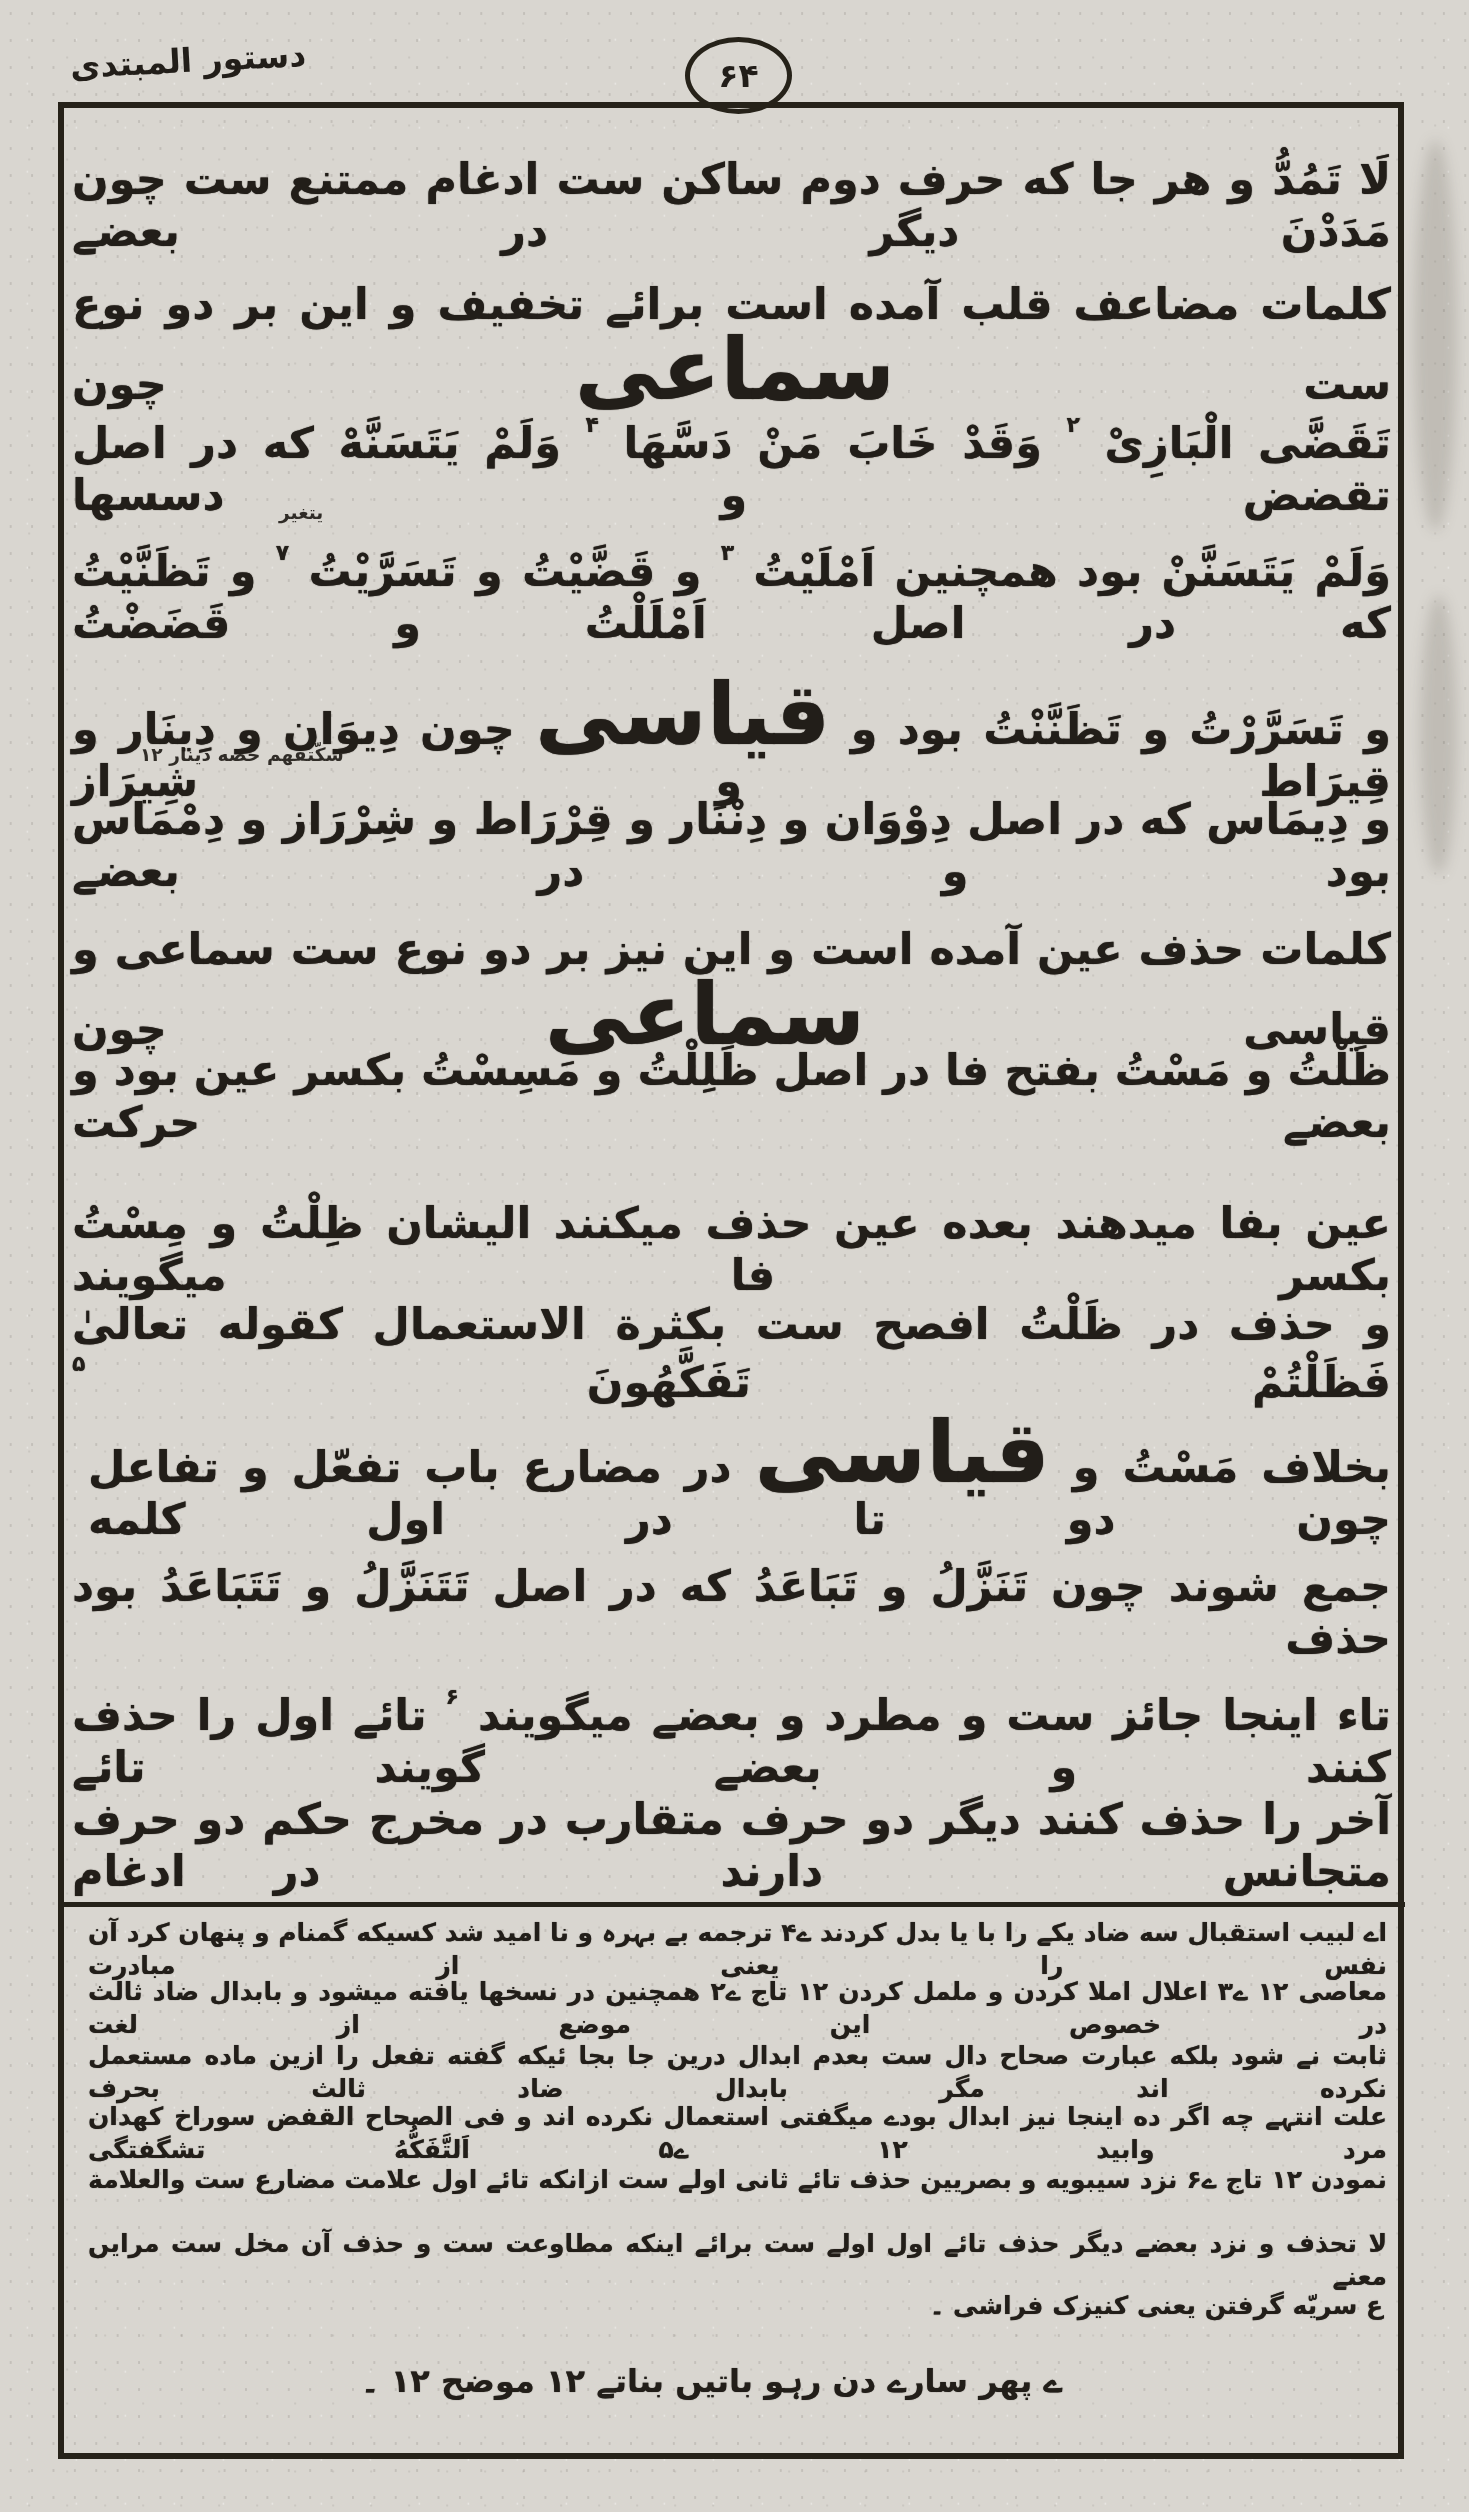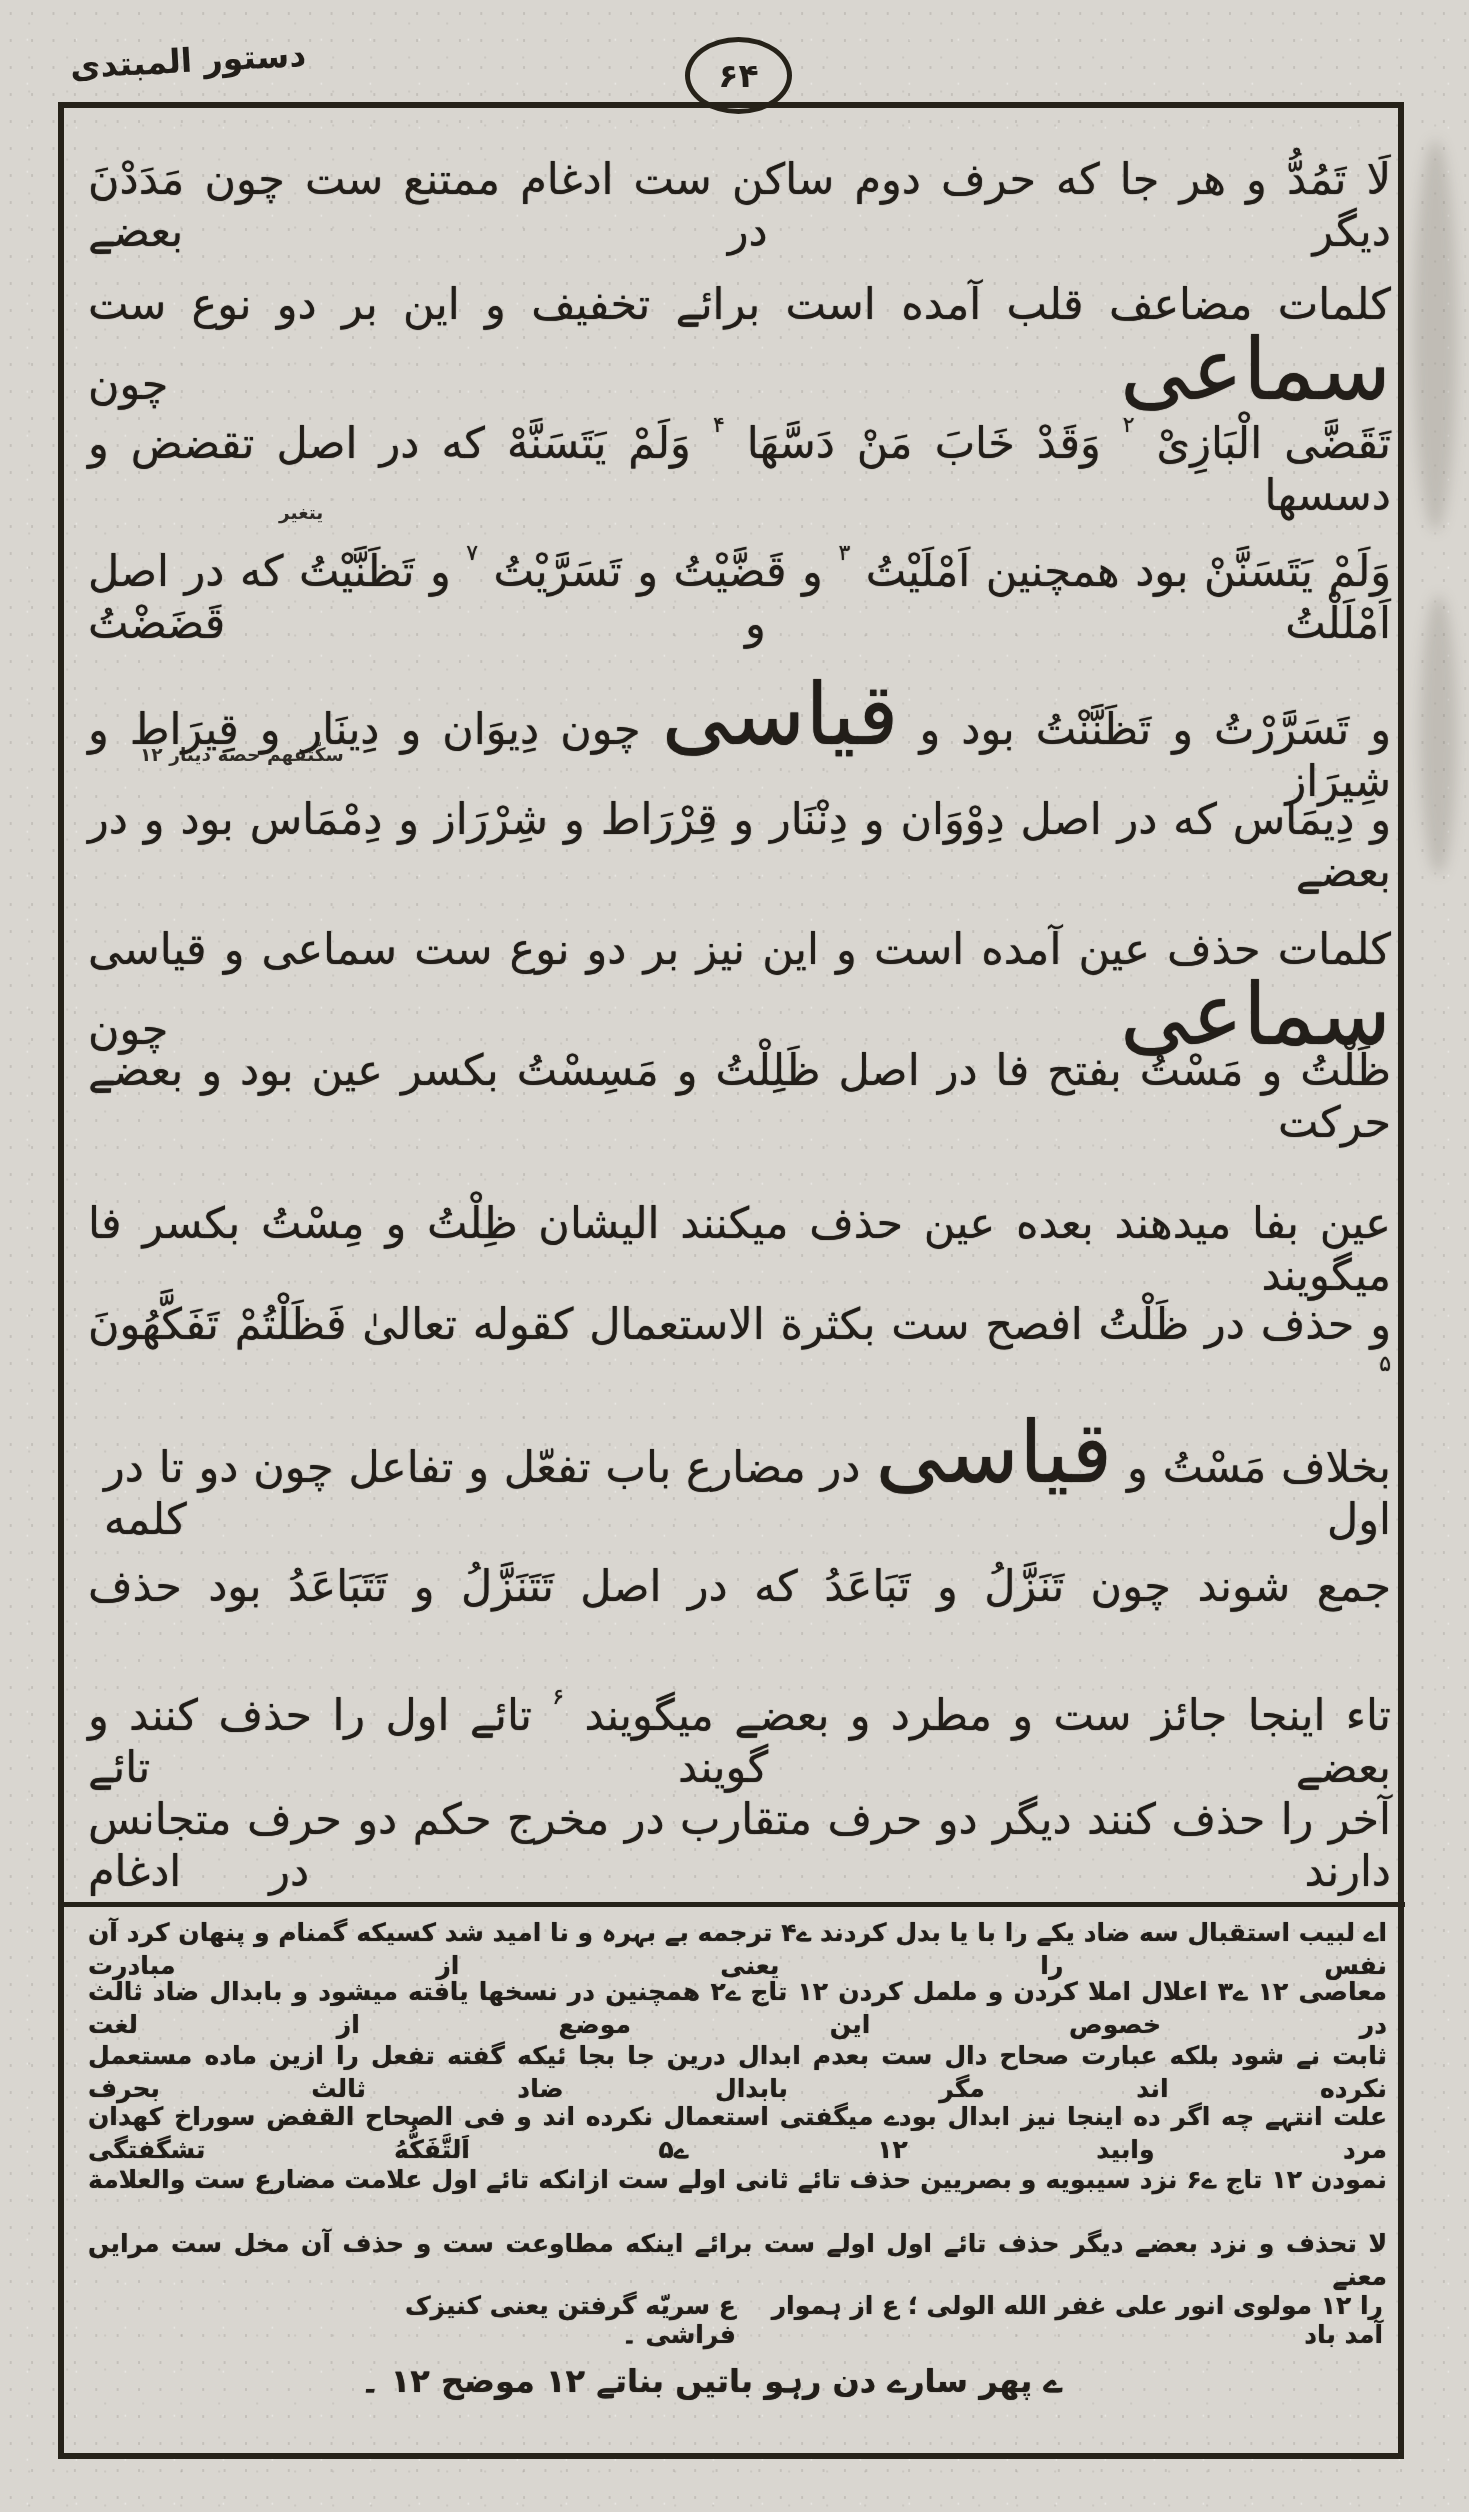--- a/index.html
+++ b/index.html
@@ -11,22 +11,22 @@
       radial-gradient(rgba(45,40,33,.13) 0.9px, transparent 1.2px),
       radial-gradient(rgba(45,40,33,.09) 0.9px, transparent 1.4px),
       radial-gradient(rgba(255,255,255,.45) 0.9px, transparent 1.2px);
     background-size:21.4px 27px,38px 34px,49px 44px;
     background-position:0 0,10.2px 6.5px,2.8px 17.7px;
   }
   .frame{position:absolute;left:58px;top:102px;width:1334px;height:2345px;border:6.5px solid #262219;}
   .header-title{position:absolute;left:70px;top:41px;font-size:33px;font-weight:bold;transform:rotate(-3deg);letter-spacing:0.9px;}
   .page-oval{position:absolute;left:685px;top:37px;width:97px;height:67px;border:5.6px solid #262219;border-radius:50%;
     display:flex;align-items:center;justify-content:center;font-size:33px;font-weight:bold;background:rgba(217,214,208,.6);}
-  .mline{position:absolute;left:88px;right:78px;direction:rtl;text-align:justify;text-align-last:justify;
-    font-size:43px;font-weight:normal;line-height:1.2;text-shadow:0 0 1.1px rgba(30,26,20,.85);}
+  .mline{position:absolute;left:72px;right:78px;direction:rtl;text-align:justify;text-align-last:justify;
+    font-size:43px;font-weight:bold;line-height:1.2;text-shadow:0 0 1.1px rgba(30,26,20,.85);}
   .seg{vertical-align:baseline;}
   .seg.big{font-size:86px;line-height:.9;}
   .seg.sup{font-size:22px;vertical-align:26px;}
   .seg.gap{margin-right:88px;}
   .gloss{position:absolute;font-size:18.6px;font-weight:bold;direction:rtl;opacity:.92;}
   .sep{position:absolute;left:58px;top:1902px;width:1347px;height:4.7px;background:#262219;}
   .fline{position:absolute;left:88px;right:82px;direction:rtl;text-align:justify;text-align-last:justify;
     font-size:25px;font-weight:bold;line-height:1.3;text-shadow:0 0 0.9px rgba(30,26,20,.8);}
   .couplet{position:absolute;left:316px;right:86px;top:2291px;direction:rtl;display:flex;justify-content:space-between;
     font-size:25px;font-weight:bold;text-shadow:0 0 0.9px rgba(30,26,20,.8);}
@@ -74,21 +74,20 @@
   <div id="footnotes">
       <div class="fline" style="top: 1917px;">اے لبیب استقبال سه ضاد یکے را با یا بدل کردند ے۴ ترجمه بے بہرہ و نا امید شد کسیکه گمنام و پنهان کرد آن نفس را یعنی از مبادرت</div>
       <div class="fline" style="top: 1976px;">معاصی ۱۲ ے۳ اعلال املا کردن و ململ کردن ۱۲ تاج ے۲ همچنین در نسخها یافته میشود و بابدال ضاد ثالث در خصوص این موضع از لغت</div>
       <div class="fline" style="top: 2040px;">ثابت نے شود بلکه عبارت صحاح دال ست بعدم ابدال درین جا بجا ئیکه گفته تفعل را ازین ماده مستعمل نکرده اند مگر بابدال ضاد ثالث بحرف</div>
       <div class="fline" style="top: 2101px;">علت انتہے چه اگر ده اینجا نیز ابدال بودے میگفتی استعمال نکرده اند و فی الصحاح القفض سوراخ کهدان مرد وابید ۱۲ ے۵ اَلتَّفَكُّهُ تشگفتگی</div>
       <div class="fline" style="top: 2164px;">نمودن ۱۲ تاج ے۶ نزد سیبویه و بصریین حذف تائے ثانی اولے ست ازانکه تائے اول علامت مضارع ست والعلامة</div>
       <div class="fline" style="top: 2228px;">لا تحذف و نزد بعضے دیگر حذف تائے اول اولے ست برائے اینکه مطاوعت ست و حذف آن مخل ست مرایں معنے</div>
     </div>
 
   <div class="couplet">
-    <span>را ۱۲ مولوی انور علی غفر الله الولی ؛ ع از ہموار آمد باد</span>
     <span>ع سریّه گرفتن یعنی کنیزک فراشی ۔</span>
   </div>
 
   <div class="lastline">ے پھر سارے دن رہو باتیں بناتے ۱۲ موضح ۱۲ ۔</div>
 
   <div class="smudge" style="left:1414px;top:140px;width:43px;height:391px;"></div>
   <div class="smudge" style="left:1420px;top:595px;width:37px;height:279px;"></div>
 
 </div>
 

